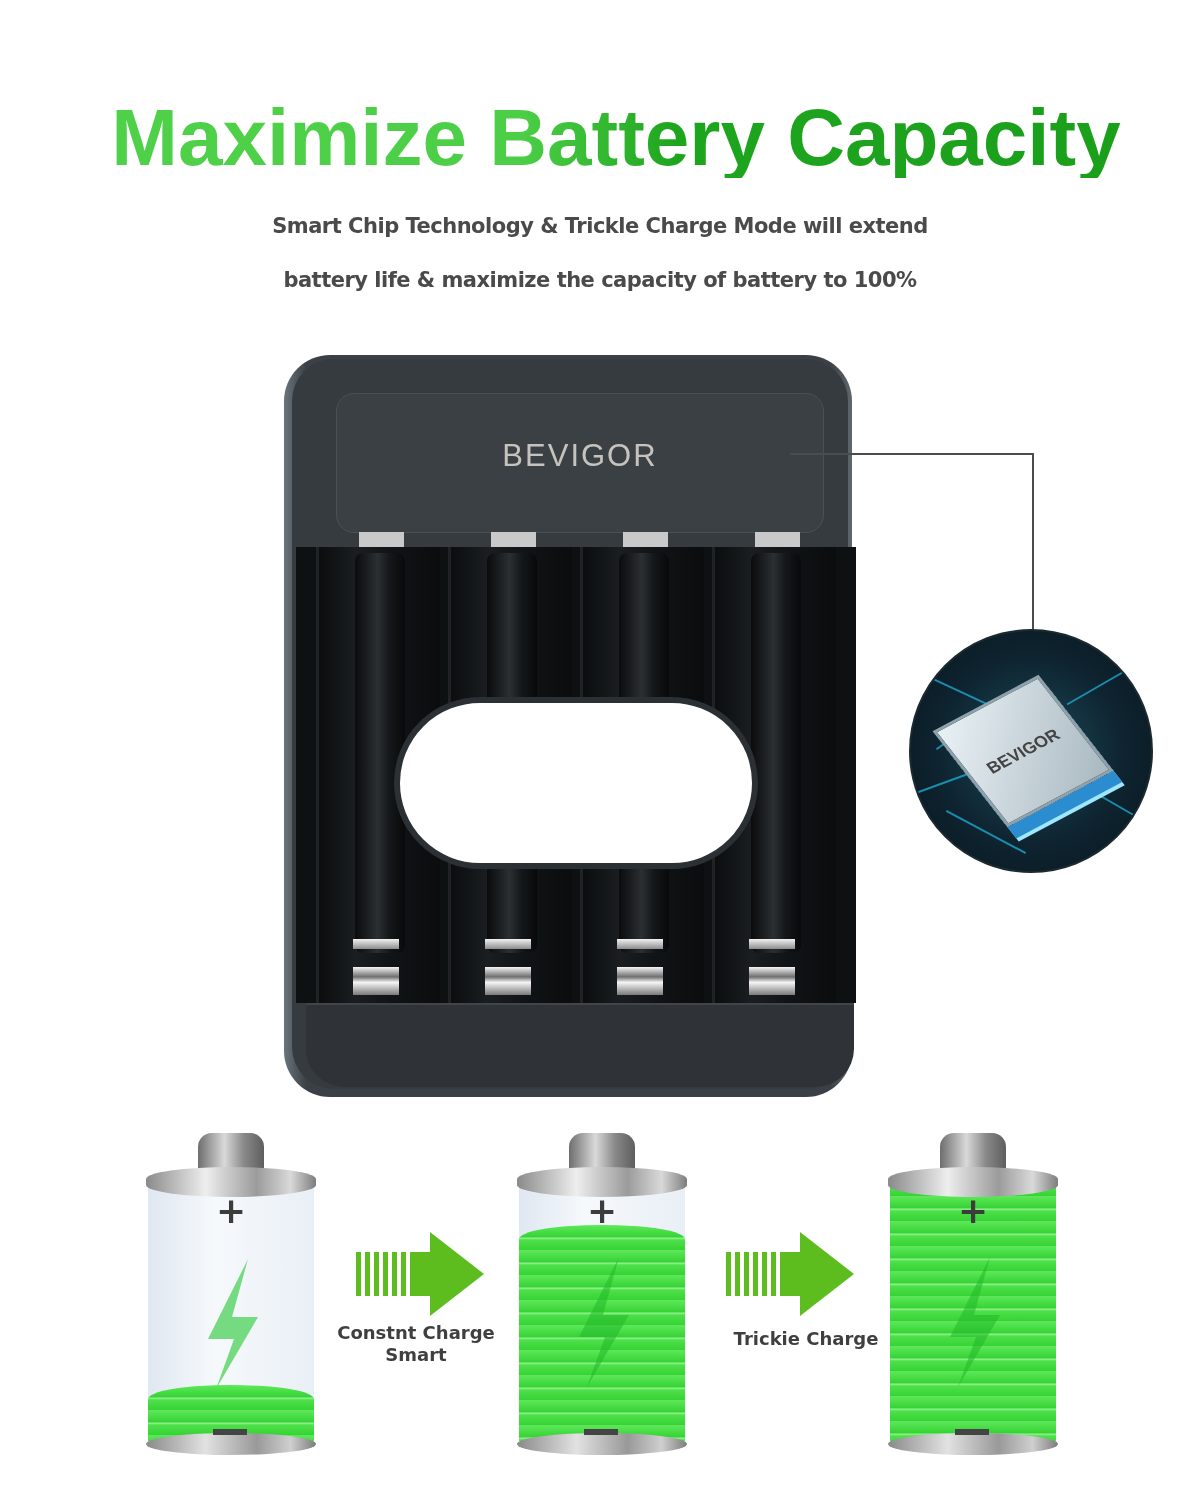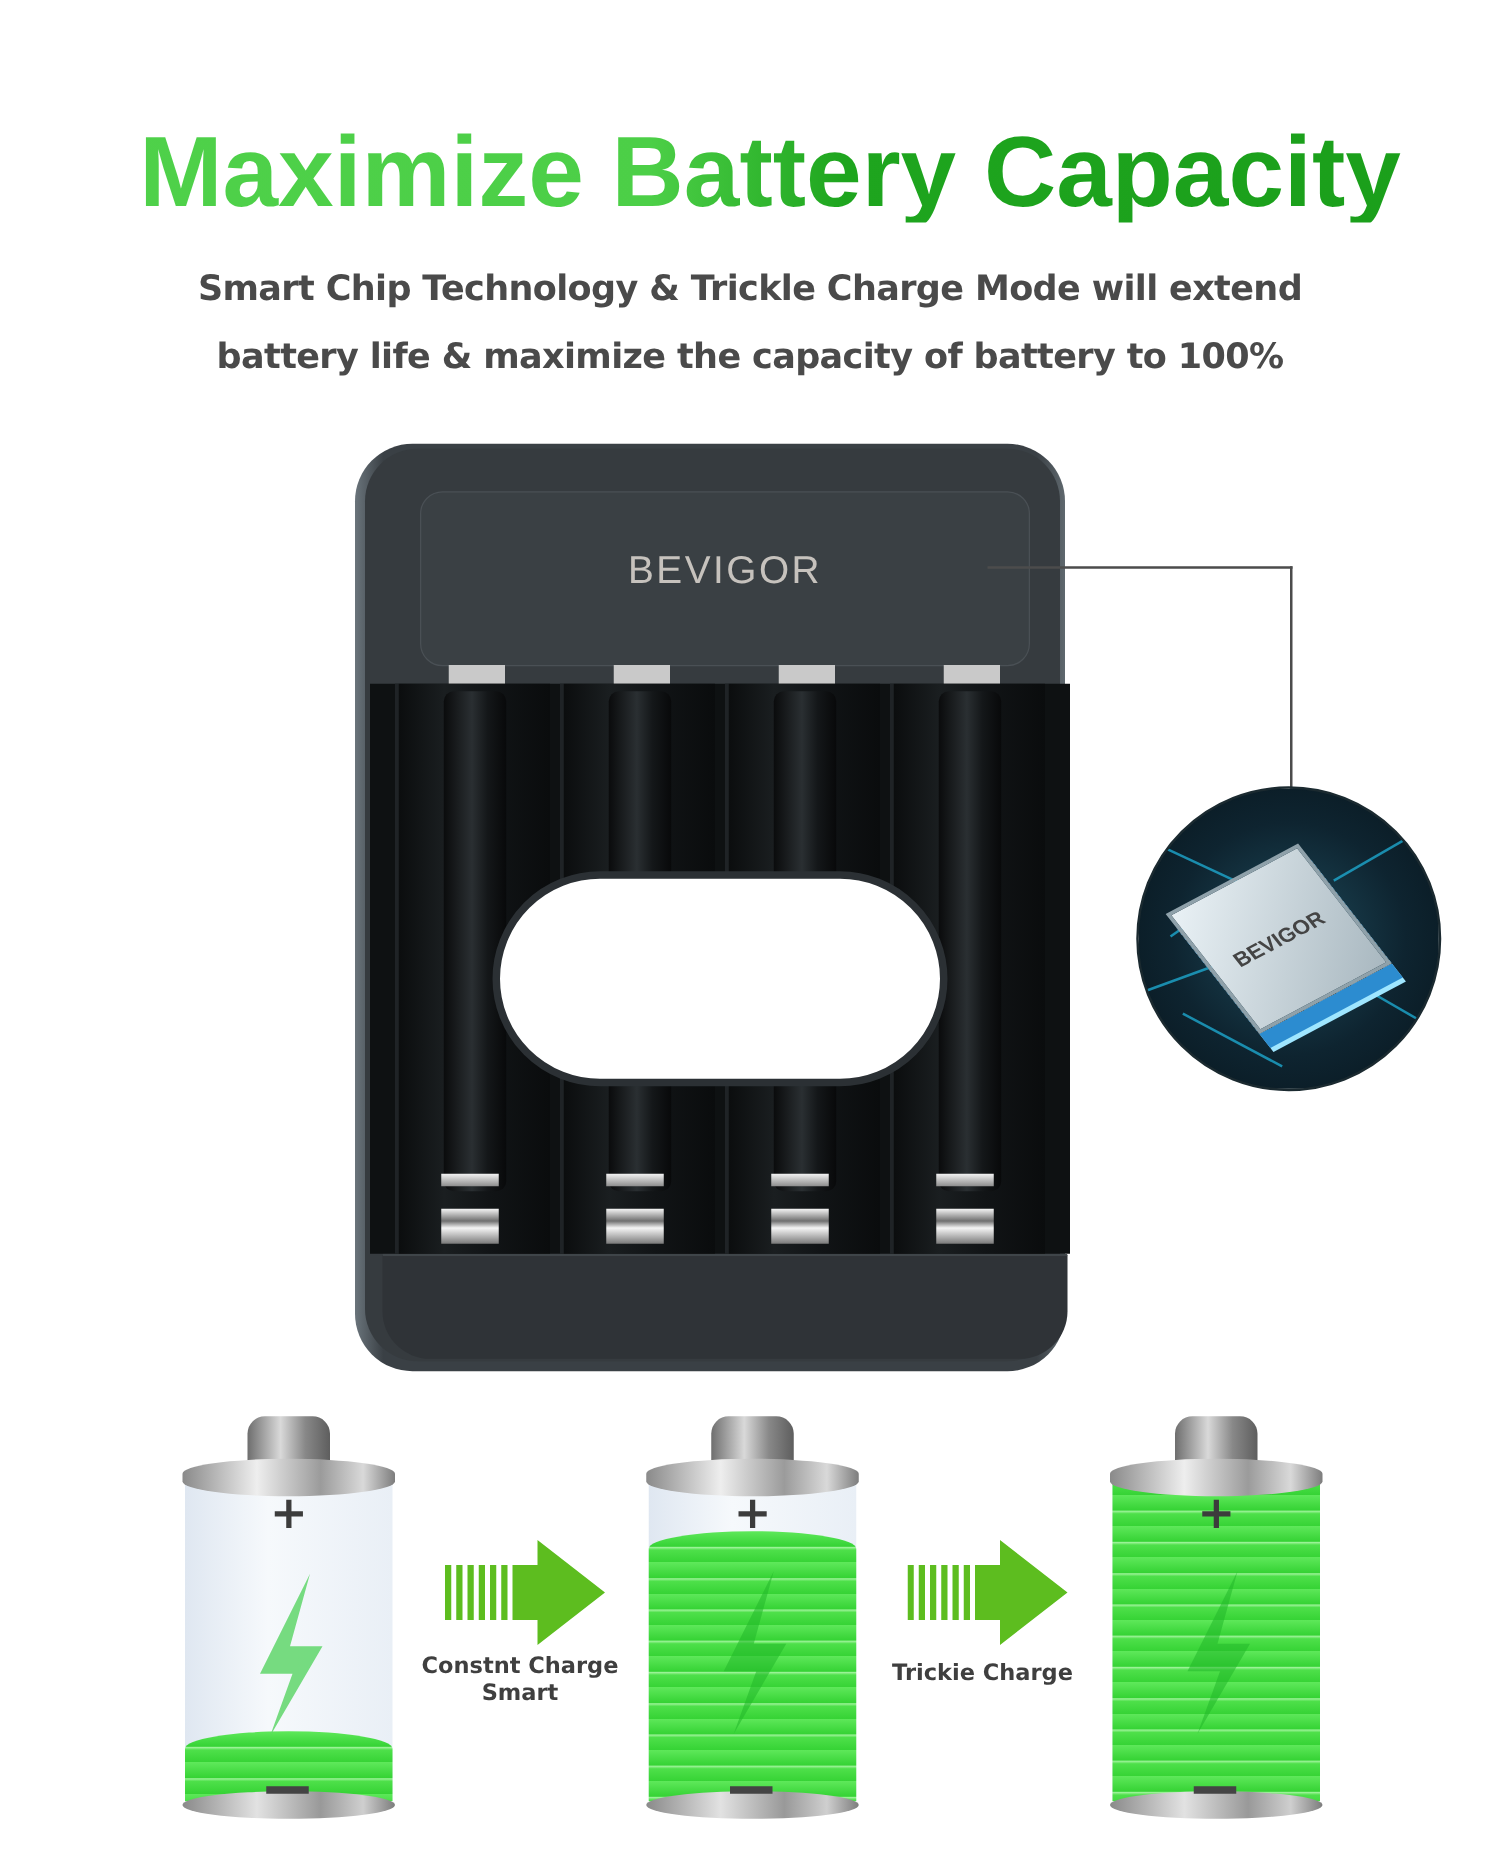--- a/index.html
+++ b/index.html
@@ -10,21 +10,21 @@
     position: absolute; left: 0; top: 98px; width: 1200px; text-align: center;
     font-family: "Liberation Sans", "DejaVu Sans", sans-serif;
     font-weight: bold; font-size: 80px; letter-spacing: 0px;
     background: linear-gradient(90deg, #4fd14a 0%, #4ccf47 42%, #1ea51e 55%, #1a9e1a 100%);
     -webkit-background-clip: text; background-clip: text; color: transparent;
     line-height: 1;
     margin-left: 16px;
   }
   .subtitle {
     position: absolute; left: 0; width: 1200px; text-align: center;
-    font-family: "DejaVu Sans", sans-serif; font-weight: bold; font-size: 28px;
+    font-family: "DejaVu Sans", sans-serif; font-weight: bold; font-size: 21px;
     color: #4a4a4a; letter-spacing: -0.5px;
   }
   .sub1 { top: 214px; }
   .sub2 { top: 268px; }
 
   
   .charger {
     position: absolute; left: 284px; top: 355px; width: 568px; height: 742px;
     border-radius: 46px; background: linear-gradient(90deg,#6a747b 0%, #3a4045 4%, #3a4045 96%, #5f686e 100%);
   }
@@ -223,21 +223,21 @@
 
 <svg class="arrow" style="left:726px;top:1232px" viewBox="0 0 130 84">
   <rect x="0" y="20" width="5" height="44" fill="#5dbd1f"></rect>
   <rect x="9" y="20" width="5" height="44" fill="#5dbd1f"></rect>
   <rect x="18" y="20" width="5" height="44" fill="#5dbd1f"></rect>
   <rect x="27" y="20" width="5" height="44" fill="#5dbd1f"></rect>
   <rect x="36" y="20" width="5" height="44" fill="#5dbd1f"></rect>
   <rect x="45" y="20" width="5" height="44" fill="#5dbd1f"></rect>
   <polygon points="54,20 74,20 74,0 128,42 74,84 74,64 54,64" fill="#5dbd1f"></polygon>
 </svg>
-<div class="arrow-label" style="left:700px;top:1328px;width:172px">
+<div class="arrow-label" style="left:720px;top:1328px;width:172px">
   <div>Trickie Charge</div>
 </div>
 
 <div class="battery" style="left:888px">
   <div class="bat-cap"></div>
   <div class="bat-body"></div>
   <div class="bat-fill" style="height:270px"></div>
   <div class="bat-top"></div>
   <div class="bat-base"></div>
   <div class="plus">+</div>

